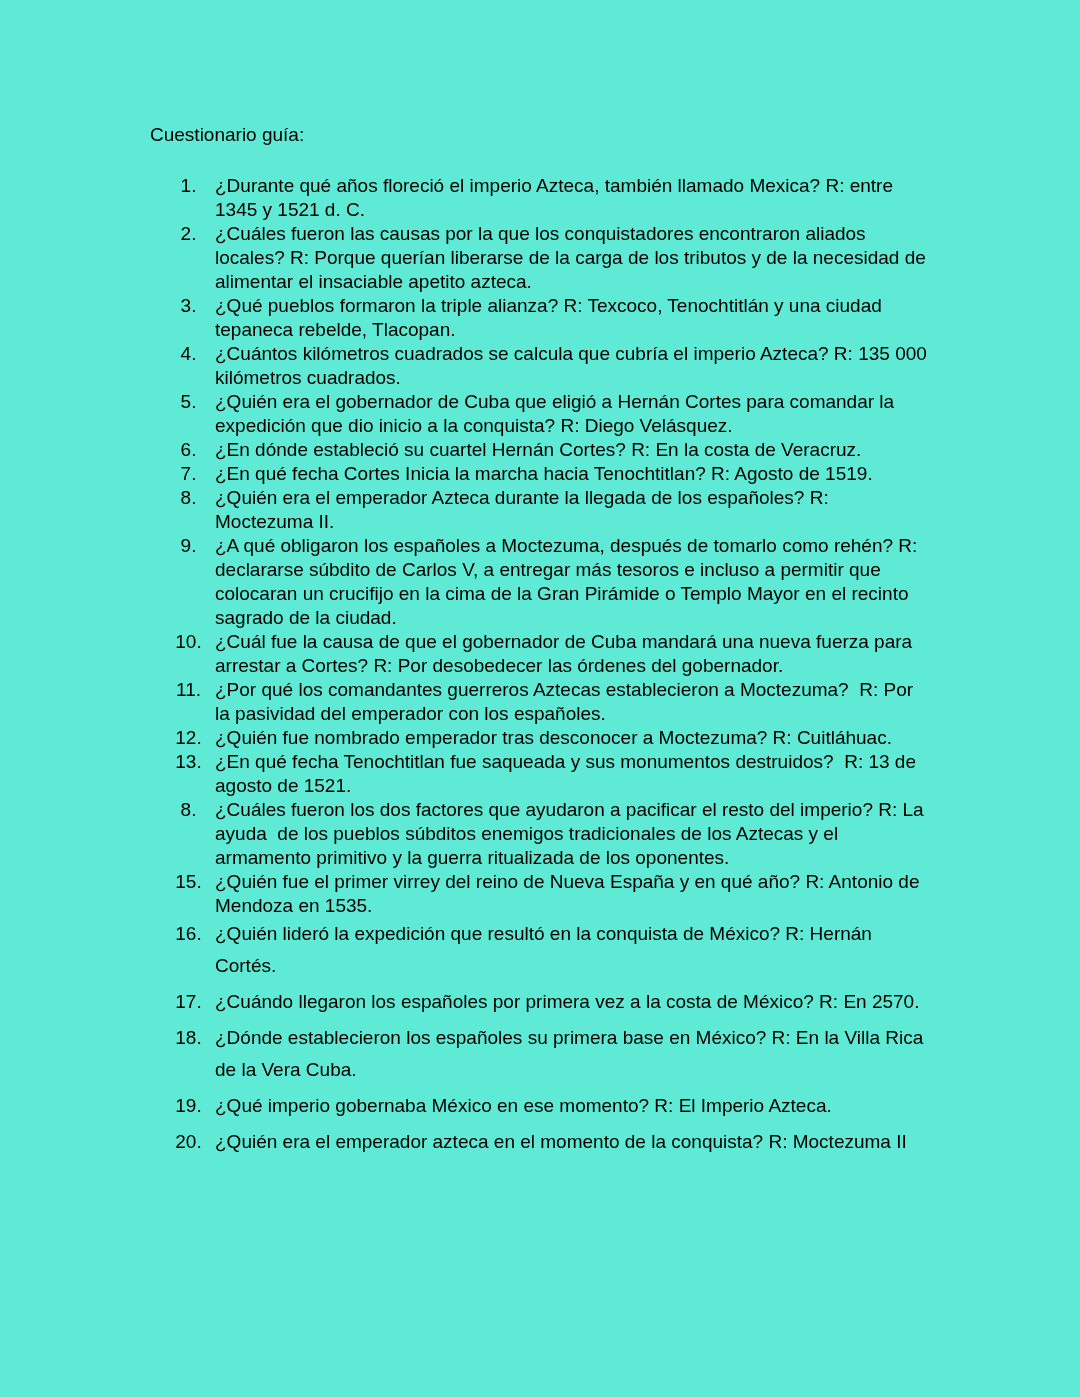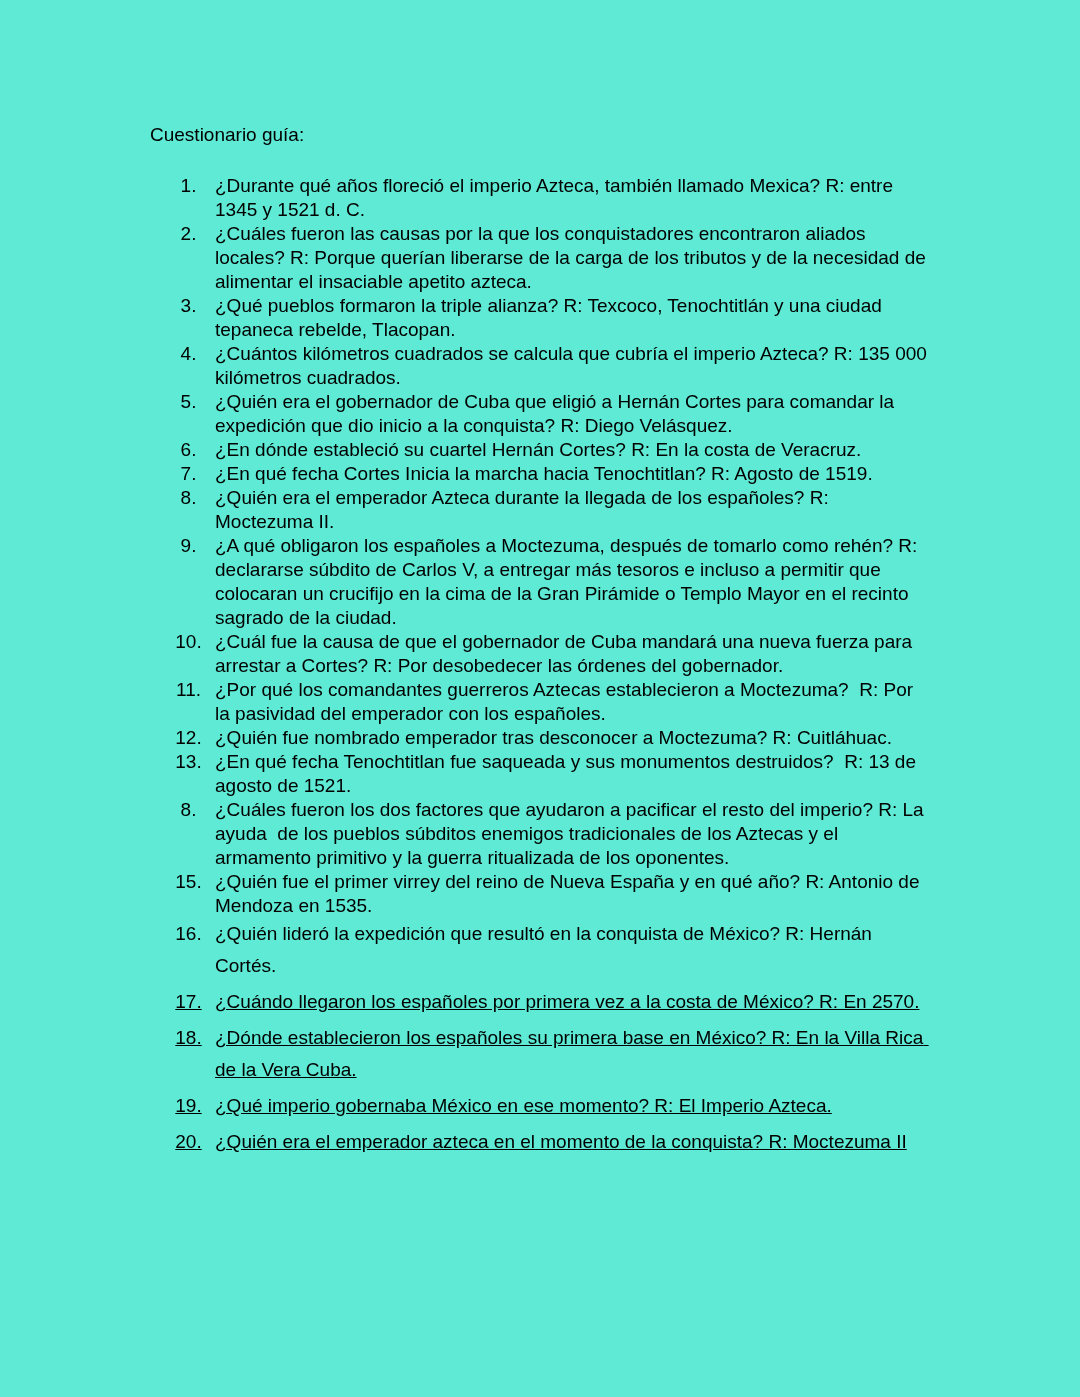--- a/index.html
+++ b/index.html
@@ -52,21 +52,20 @@
   .q-text {
     width: 715px;
     white-space: pre-wrap;
     word-wrap: break-word;
   }
   .q-item.spaced {
     line-height: 32px;
   }
   .q-item.spaced + .q-item.spaced {
     margin-top: 4px;
-    text-decoration: underline;
   }
 </style>
 </head>
 <body style="background: rgb(255, 255, 255); color: rgb(0, 0, 0);">
 
 <div class="page">
   <div class="doc-title">Cuestionario guía:</div>
 
   <div class="q-list">
 

